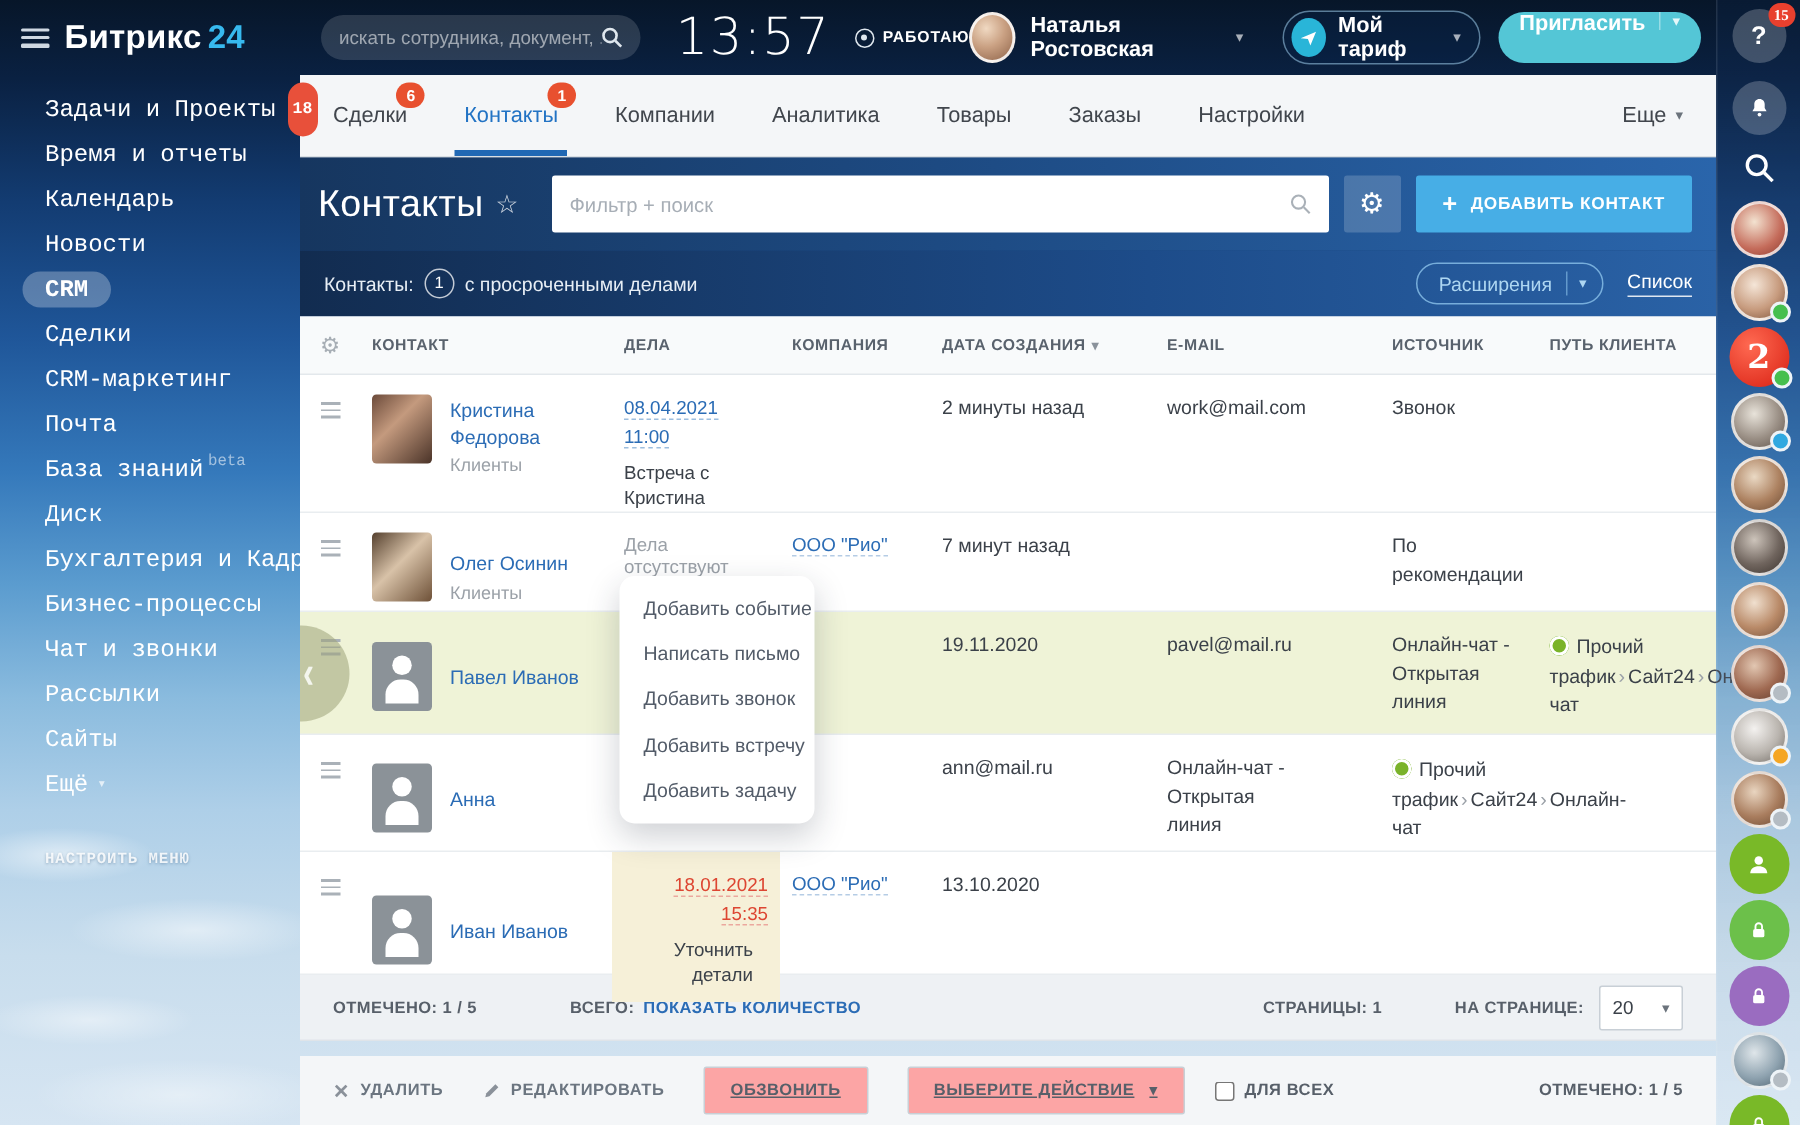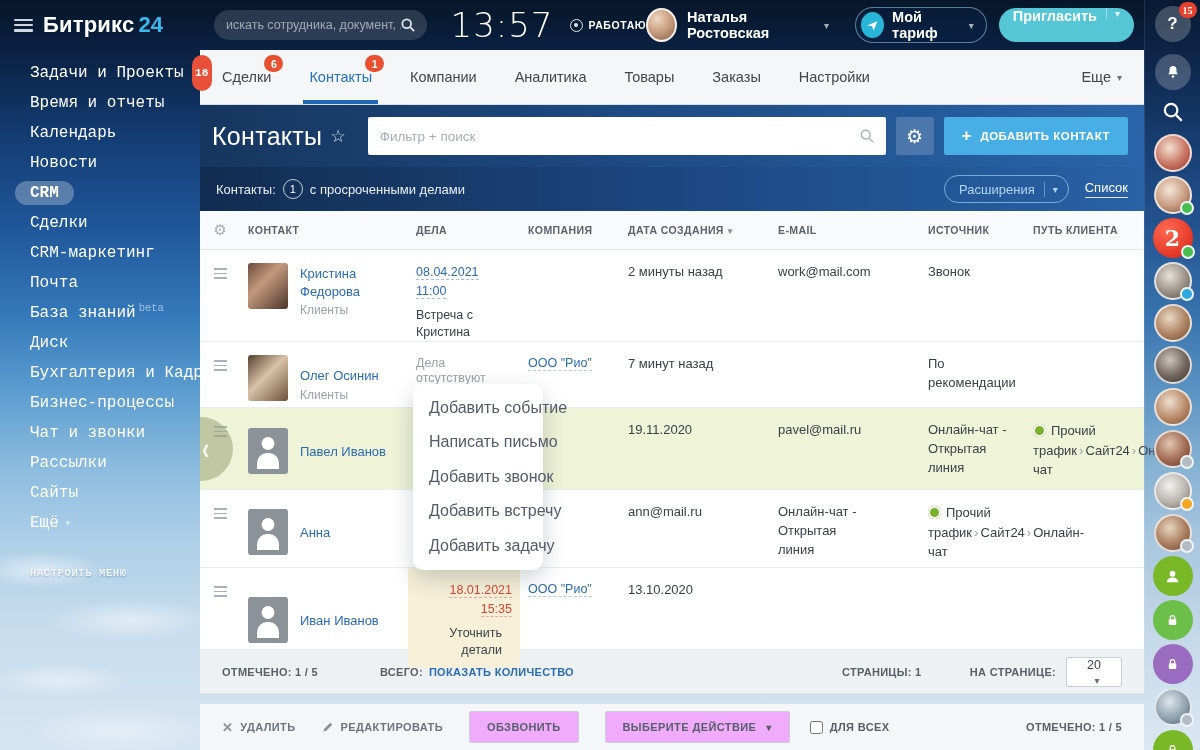--- a/index.html
+++ b/index.html
@@ -135,38 +135,38 @@
   .path-cell { font-size:12.5px; color:#3b4149; line-height:1.5; max-width:105px; }
   .status-dot { display:inline-block; width:13px; height:13px; border-radius:50%; background:#7ab32a; box-shadow:inset 0 0 0 2px #fff, inset 0 0 0 4px #7ab32a; vertical-align:-2px; margin-right:5px; }
   .chev { color:#9ba1a8; margin:0 2px; font-size:13px; }
 
   .footer-bar { height:44px; background:#eef1f4; display:flex; align-items:center; padding:0 22px; border-bottom:1px solid #dfe4e9; }
   .f-label { font-size:11px; font-weight:bold; color:#575f69; letter-spacing:.3px; }
   .f-link { font-size:11px; font-weight:bold; color:#2b6cb5; letter-spacing:.3px; cursor:pointer; margin-left:6px; }
   .f-total { margin-left:62px; }
   .f-pages { margin-left:268px; }
   .f-right { margin-left:auto; display:flex; align-items:center; }
-  .page-select { width:56px; height:30px; background:#fff; border:1px solid #c8cfd6; border-radius:2px; margin-left:10px; display:flex; align-items:center; justify-content:space-between; padding:0 8px; font-size:12.5px; color:#3b4149; cursor:pointer;flex-direction:column; }
+  .page-select { width:56px; height:30px; background:#fff; border:1px solid #c8cfd6; border-radius:2px; margin-left:10px; display:flex; align-items:center; justify-content:space-between; padding:0 8px; font-size:12.5px; color:#3b4149; cursor:pointer; }
   .page-select .caret { color:#6b737c; }
 
   .bar-gap { height:10px; }
   .action-bar { height:46px; background:#f4f6f8; display:flex; align-items:center; padding:0 22px; }
   .a-link { display:flex; align-items:center; font-size:11px; font-weight:bold; color:#6b7580; letter-spacing:.4px; cursor:pointer; }
   .a-link .ic { margin-right:7px; color:#8a919a; font-size:13px; display:flex; }
   .a-edit { margin-left:26px; }
-  .a-btn { height:32px; background:#f0abfc; border:1px solid #c8cfd6; border-radius:2px; display:flex; align-items:center; padding:0 17px; font-size:11px; font-weight:bold; color:#575f69; letter-spacing:.4px; margin-left:26px; cursor:pointer; }
+  .a-btn { height:32px; background:#fca5a5; border:1px solid #c8cfd6; border-radius:2px; display:flex; align-items:center; padding:0 17px; font-size:11px; font-weight:bold; color:#575f69; letter-spacing:.4px; margin-left:26px; cursor:pointer;text-decoration:underline; }
   .a-btn .caret { color:#575f69; margin-left:10px; font-size:10px; }
   .a-check { display:flex; align-items:center; margin-left:20px; cursor:pointer; }
   .a-check input { width:13px; height:13px; margin-right:7px; }
   .a-check span { font-size:11px; font-weight:bold; color:#575f69; letter-spacing:.4px; }
   .a-count { margin-left:auto; font-size:11px; font-weight:bold; color:#575f69; letter-spacing:.3px; }
 
   
   .context-menu { position:absolute; left:413px; top:384px; width:130px; background:#fff; border-radius:10px; box-shadow:0 8px 22px rgba(30,40,60,.22); padding:7px 0; z-index:10; }
-  .menu-item { padding:6px 16px; font-size:16px; color:#535c69; line-height:1.4; cursor:pointer; white-space:nowrap; }
+  .menu-item { padding:6px 16px; font-size:13px; color:#535c69; line-height:1.4; cursor:pointer; white-space:nowrap; }
   .collapse-handle { position:absolute; left:200px; top:417px; width:33px; height:64px; background:rgba(156,163,120,.55); border-radius:0 32px 32px 0; z-index:6; display:flex; align-items:center; cursor:pointer; }
   .collapse-handle span { color:#f4f6ee; font-size:22px; font-weight:bold; margin-left:2px; line-height:1; transform:scaleY(1.4); }
 
   svg { display:block; }
 </style>
 </head>
 <body>
 
 <div class="app">
 

